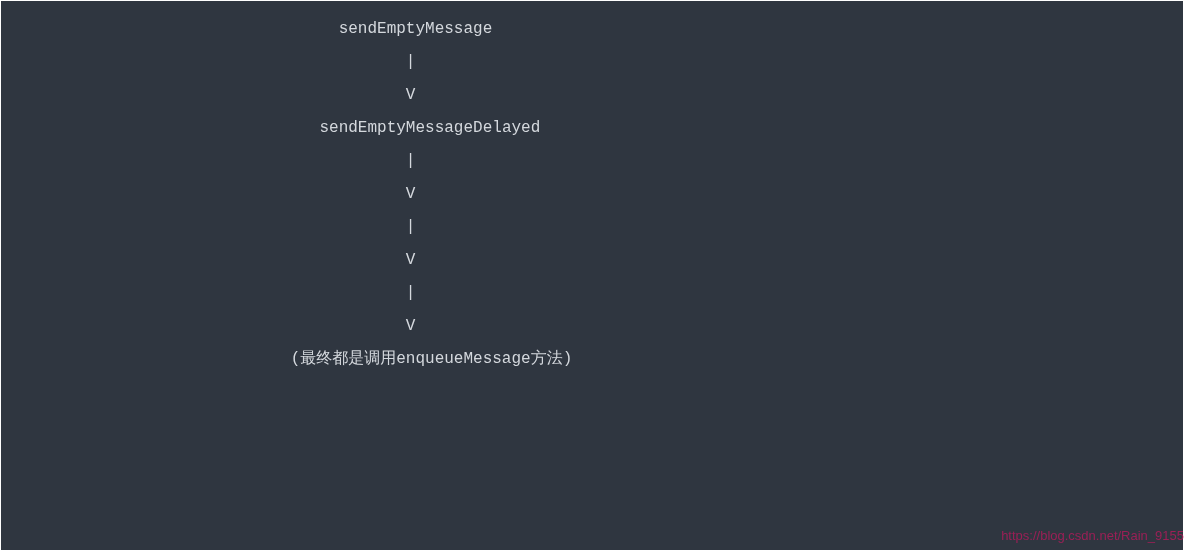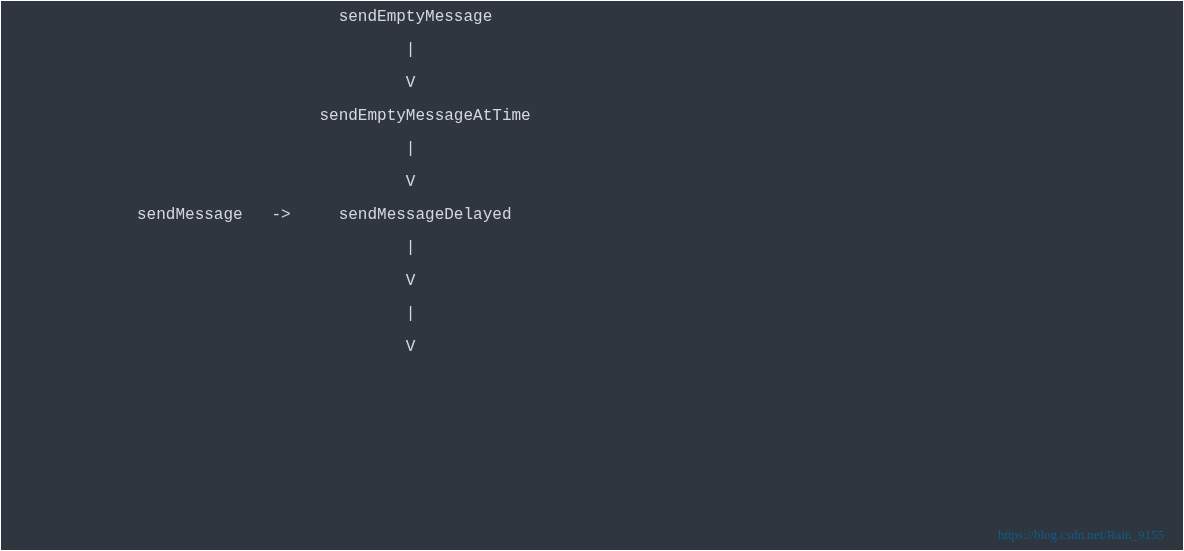--- a/index.html
+++ b/index.html
@@ -14,52 +14,53 @@
       position: relative;
       overflow: hidden;
     }
     .code-block {
       position: absolute;
       top: 1px;
       left: 1px;
       right: 1px;
       bottom: 1px;
       background-color: #2f3640;
+      padding-top: 12px;
       padding-left: 40px;
       font-family: Consolas, Monaco, 'Courier New', monospace;
       font-size: 16px;
       color: #d4d8dd;
       line-height: 1.6;
     }
     .code-line {
       white-space: pre;
       height: 33px;
       display: flex;
       align-items: center;
     }
     .watermark {
       position: absolute;
       bottom: 8px;
-      right: 20px;
-      font-family: Liberation Serif, serif;
+      right: 0;
+      font-family: Liberation Sans, sans-serif;
       font-size: 13px;
-      color: #0369a1;
+      color: #be185d;
       opacity: 0.75;
     }
   </style>
 </head>
 <body>
 
 <div class="code-block">
   <div class="code-line">                               sendEmptyMessage</div>
   <div class="code-line">                                      |</div>
   <div class="code-line">                                      V</div>
-  <div class="code-line">                             sendEmptyMessageAtTime</div>
-  <div class="code-line">                                      |</div>
-  <div class="code-line">                                      V</div>
-  <div class="code-line">          sendMessage   -&gt;     sendMessageDelayed</div>
+  <div class="code-line">                             sendEmptyMessageDelayed</div>
   <div class="code-line">                                      |</div>
   <div class="code-line">                                      V</div>
   <div class="code-line">                                      |</div>
   <div class="code-line">                                      V</div>
+  <div class="code-line">                                      |</div>
+  <div class="code-line">                                      V</div>
+  <div class="code-line">                          (最终都是调用enqueueMessage方法)</div>
 </div>
 
 <div class="watermark">https://blog.csdn.net/Rain_9155</div>
 
 </body></html>

